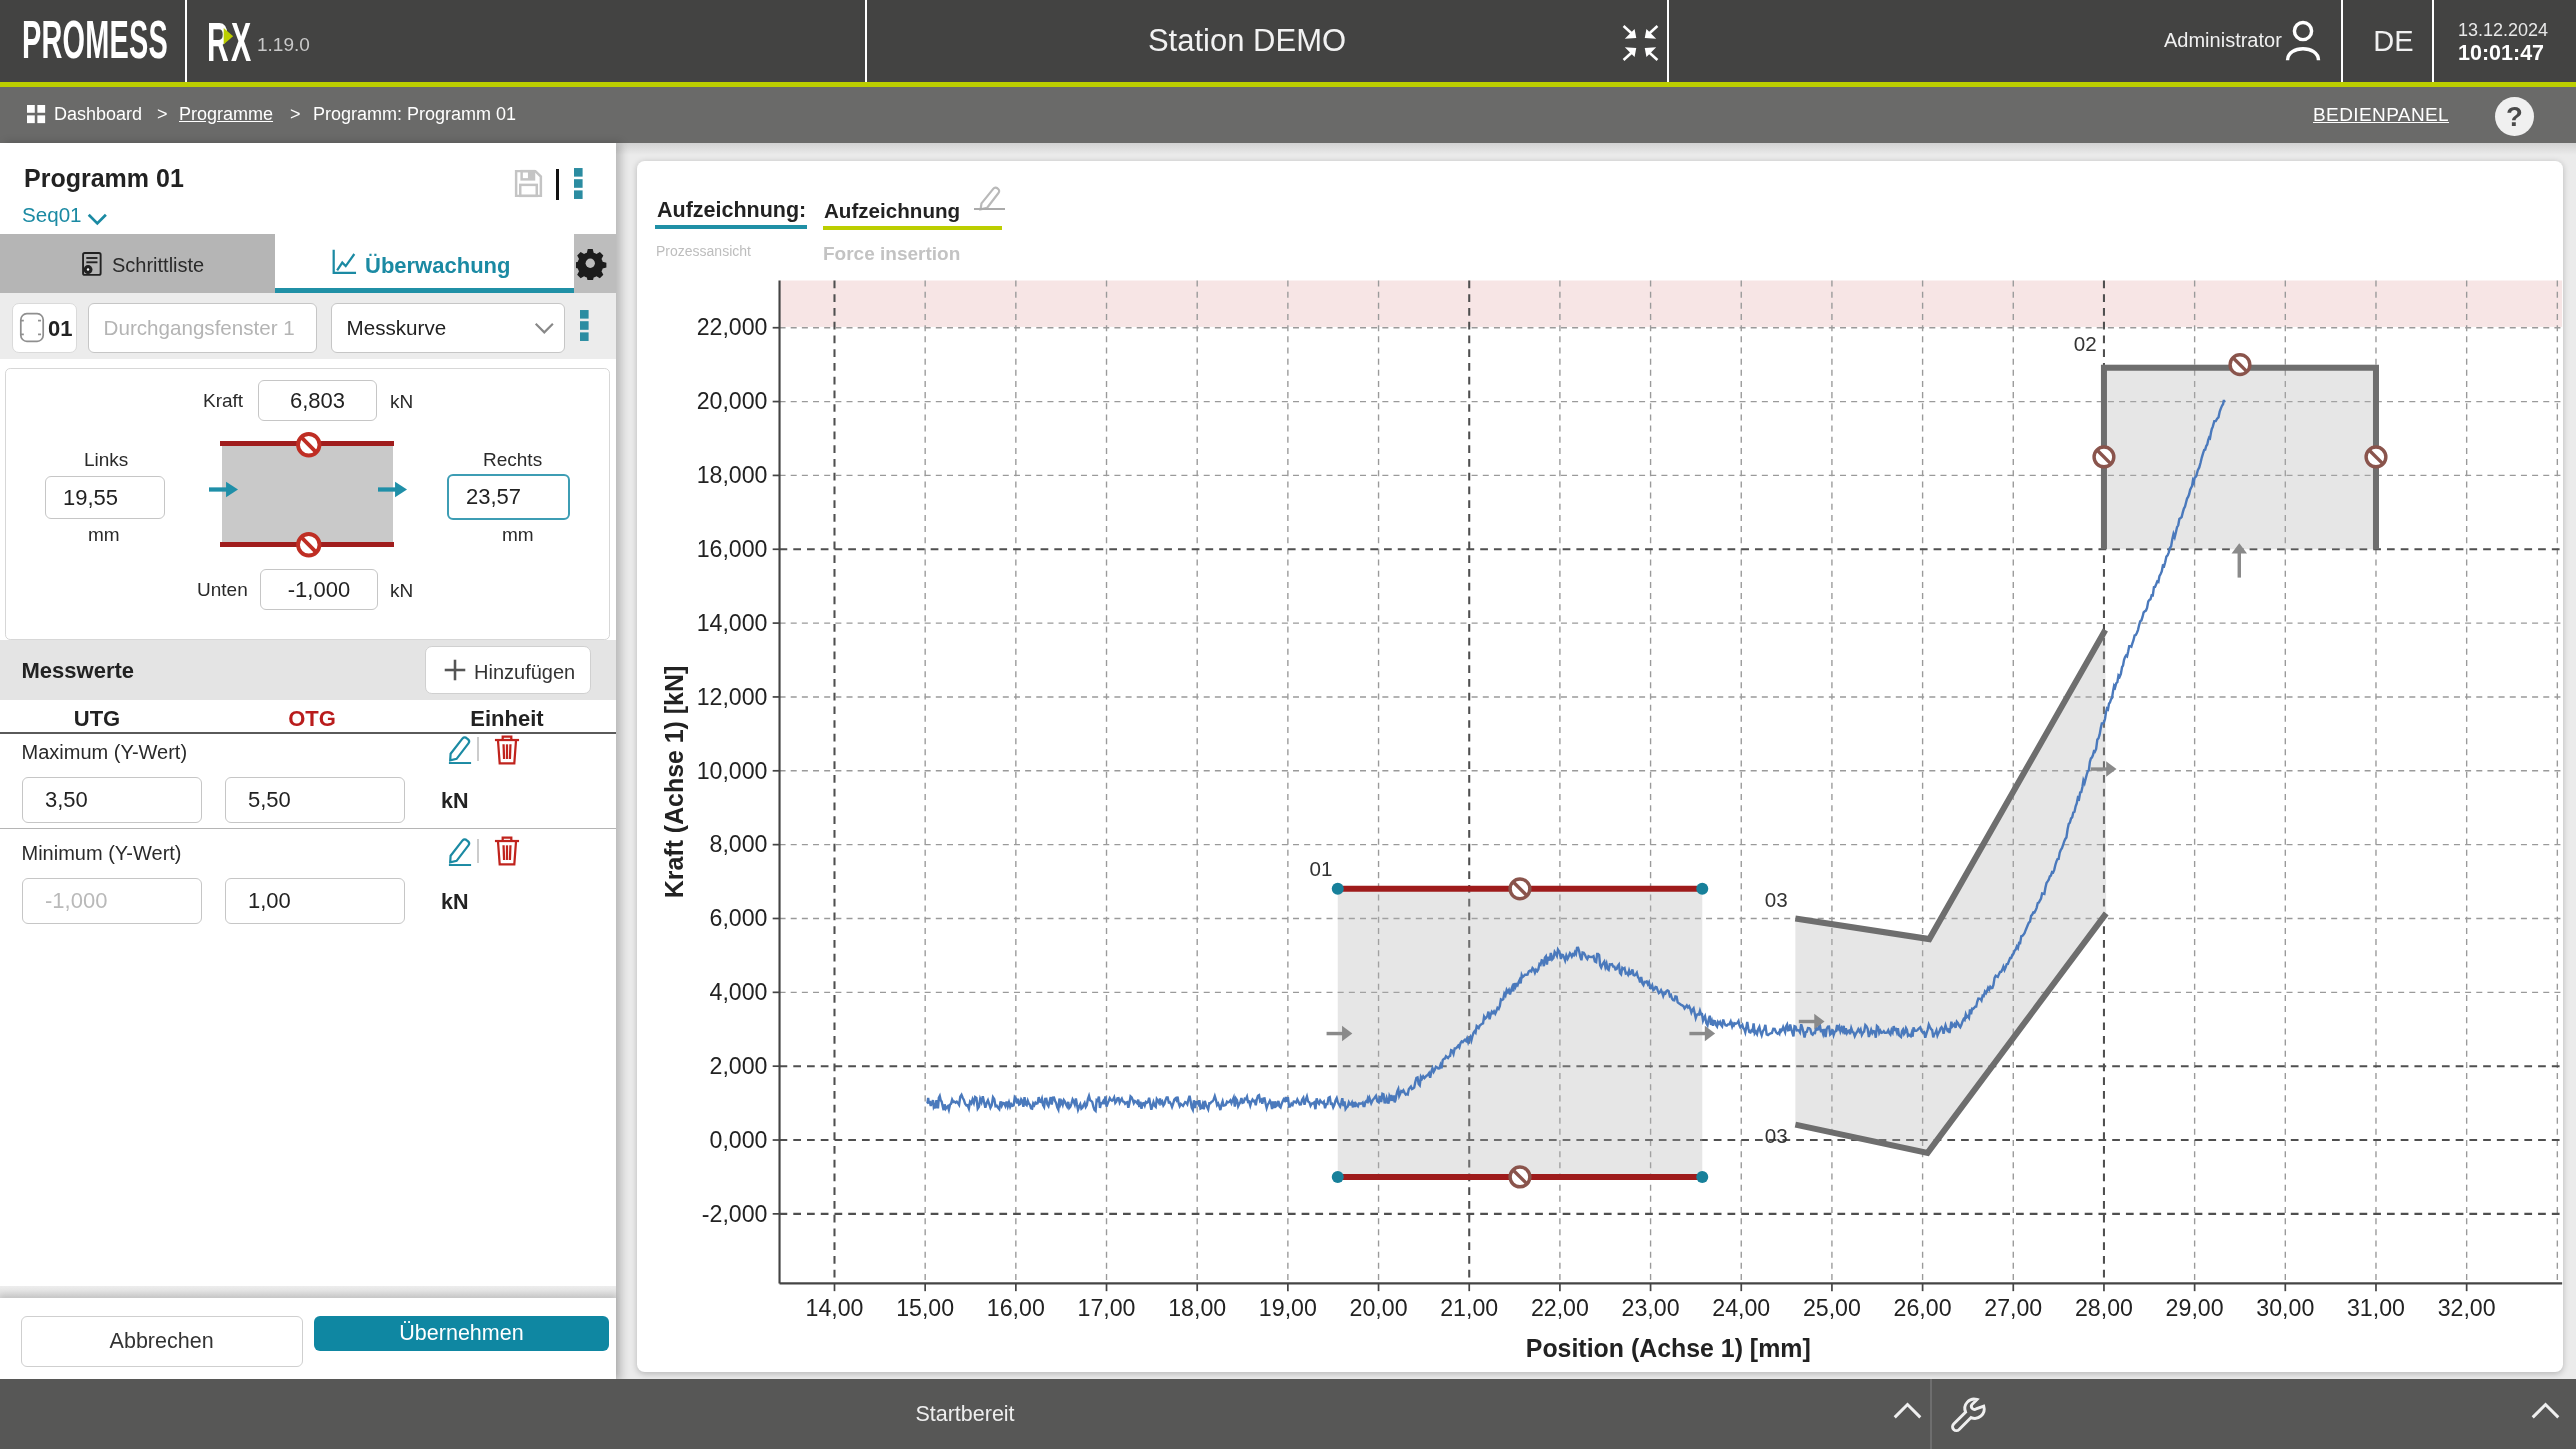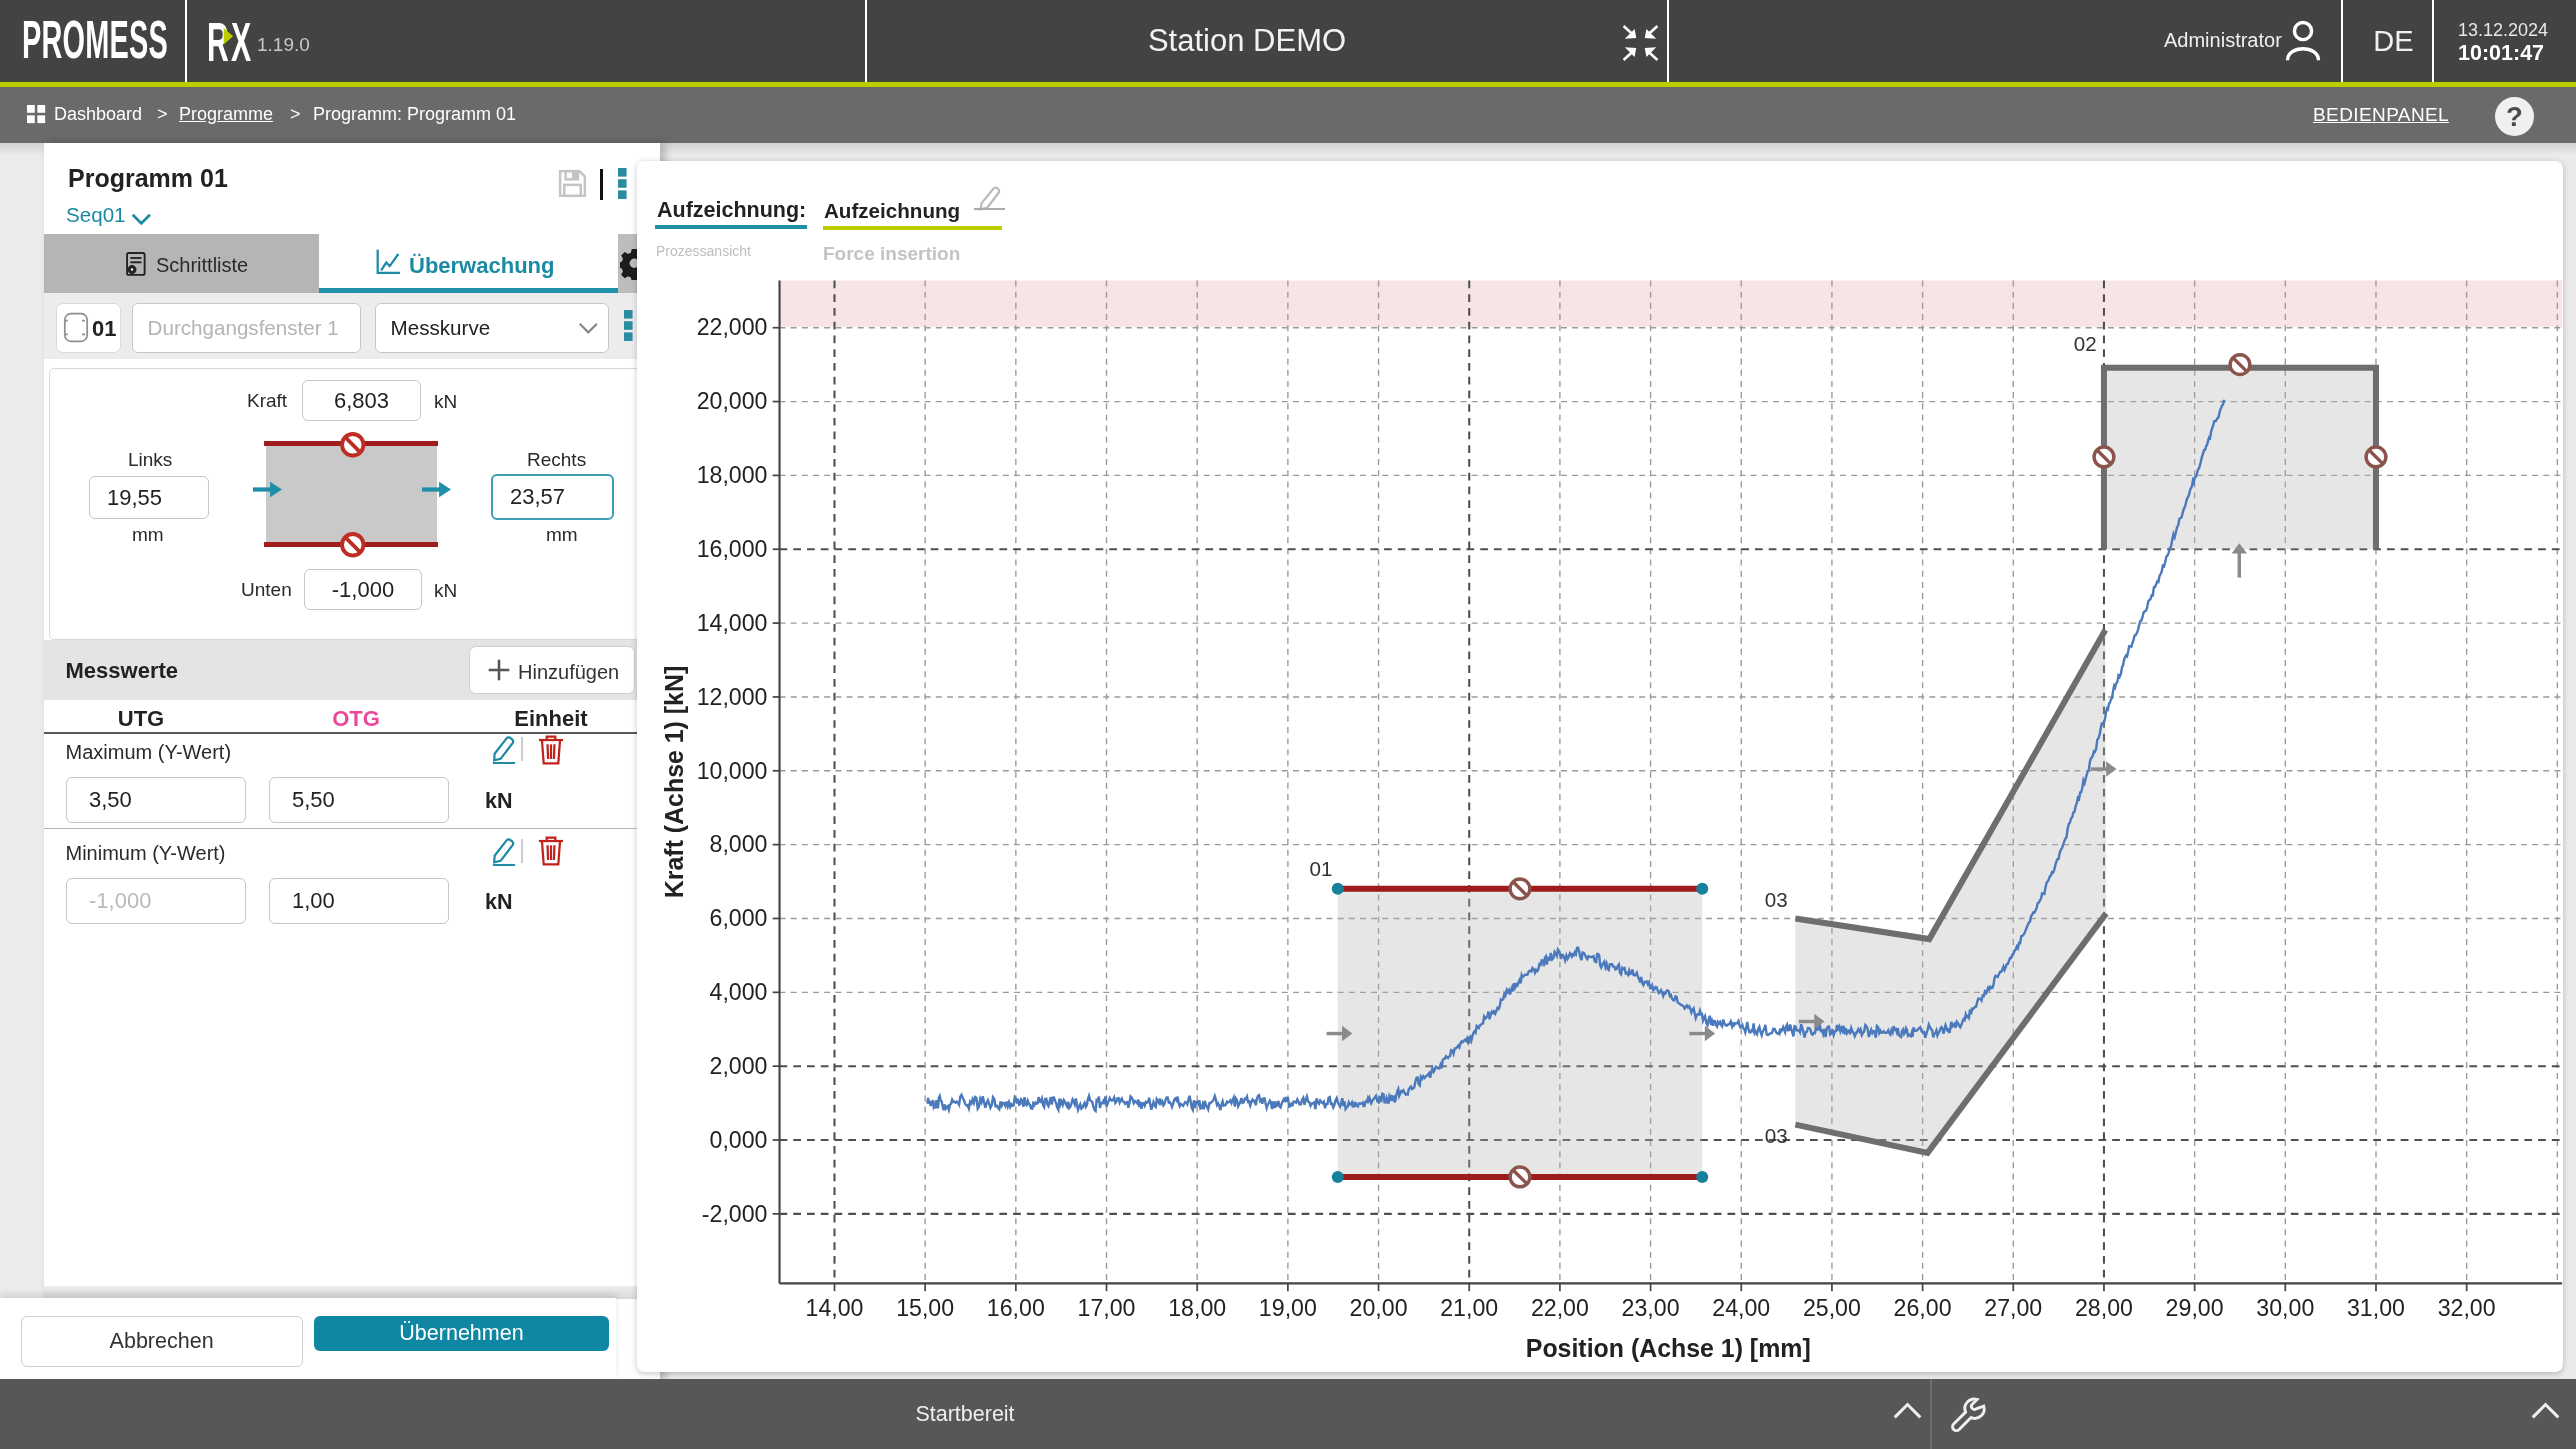--- a/index.html
+++ b/index.html
@@ -6,21 +6,21 @@
 body{font-family:"Liberation Sans",sans-serif;background:#ebebeb;position:relative;overflow:hidden;}
 .abs{position:absolute;}
 
 #hdr{left:0;top:0;width:2576px;height:82px;background:#434342;}
 .hdiv{position:absolute;top:0;width:1.7px;height:82px;background:#fff;}
 #lime{left:0;top:82px;width:2576px;height:5.2px;background:#bcce00;}
 #bread{left:0;top:87px;width:2576px;height:56px;background:#6a6a69;color:#fff;}
 #bread .bt{font-size:18px;color:#fff;}
 .bdiv{position:absolute;top:87px;width:2.6px;height:56px;background:#585857;}
 
-#lpan{left:0;top:143px;width:616px;height:1239px;background:#fff;box-shadow:5.2px 0 8.6px rgba(0,0,0,0.22);margin-left:44px;}
+#lpan{left:0;top:143px;width:616px;height:1239px;background:#fff;box-shadow:5.2px 0 8.6px rgba(0,0,0,0.22);}
 #lfoot{left:0;top:1298px;width:616px;height:83px;background:#fff;box-shadow:0 -4.3px 6px rgba(0,0,0,0.10);}
 .inp{position:absolute;background:#fff;border:1.3px solid #c6c6c6;border-radius:6px;font-size:22px;color:#222;display:flex;align-items:center;white-space:nowrap;overflow:hidden;}
 .lab{position:absolute;font-size:19px;color:#2a2a2a;}
 
 #bbar{left:0;top:1379px;width:2576px;height:70px;background:#575756;color:#eee;}
 
 #card{left:637px;top:161px;width:1926px;height:1211px;background:#fff;border-radius:7.7px;box-shadow:0 1.7px 6.9px rgba(0,0,0,0.22);}
 </style></head><body>
 <div class="abs" style="left:0;top:143px;width:2576px;height:12px;background:linear-gradient(#d2d2d2,#ebebeb);z-index:0;"></div>
 <div class="abs" id="hdr">
@@ -173,21 +173,21 @@
 
   <div style="position:absolute;left:0;top:497px;width:616px;height:60px;background:#e4e4e4;"></div>
   <div style="position:absolute;left:21.5px;top:515px;font-size:22px;font-weight:700;color:#222;">Messwerte</div>
   <div style="position:absolute;left:425px;top:503px;width:166px;height:48px;background:#fff;border:0.9px solid #d0d0d0;border-radius:6.9px;"></div>
   <svg style="position:absolute;left:443px;top:515px;" width="24" height="24" viewBox="0 0 28 28">
       <line x1="14" y1="2" x2="14" y2="26" stroke="#555" stroke-width="3"></line>
       <line x1="2" y1="14" x2="26" y2="14" stroke="#555" stroke-width="3"></line>
     </svg>
   <div style="position:absolute;left:474px;top:518px;font-size:20px;color:#333;">Hinzufügen</div>
   <div style="position:absolute;left:67px;top:563px;width:60px;font-size:22px;font-weight:700;color:#222;text-align:center;">UTG</div>
-  <div style="position:absolute;left:282px;top:563px;width:60px;font-size:22px;font-weight:700;color:#ec4899;text-align:center;">OTG</div>
+  <div style="position:absolute;left:282px;top:563px;width:60px;font-size:22px;font-weight:700;color:#b91c1c;text-align:center;">OTG</div>
   <div style="position:absolute;left:464px;top:563px;width:86px;font-size:22px;font-weight:700;color:#222;text-align:center;">Einheit</div>
   <div style="position:absolute;left:0;top:589px;width:616px;height:1.7px;background:#5a5a5a;"></div>
   <div class="lab" style="left:21.5px;top:598px;font-size:20px;">Maximum (Y-Wert)</div>
   <div class="inp" style="left:22px;top:634px;width:180px;height:46px;padding-left:22px;">3,50</div>
   <div class="inp" style="left:225px;top:634px;width:180px;height:46px;padding-left:22px;">5,50</div>
   <div style="position:absolute;left:441px;top:646px;font-size:21.5px;font-weight:700;color:#222;">kN</div>
   <div style="position:absolute;left:0;top:685px;width:616px;height:0.9px;background:#b5b5b5;"></div>
   <div class="lab" style="left:21.5px;top:699px;font-size:20px;">Minimum (Y-Wert)</div>
   <div class="inp" style="left:22px;top:735px;width:180px;height:46px;padding-left:22px;color:#b9b9b9;">-1,000</div>
   <div class="inp" style="left:225px;top:735px;width:180px;height:46px;padding-left:22px;">1,00</div>

